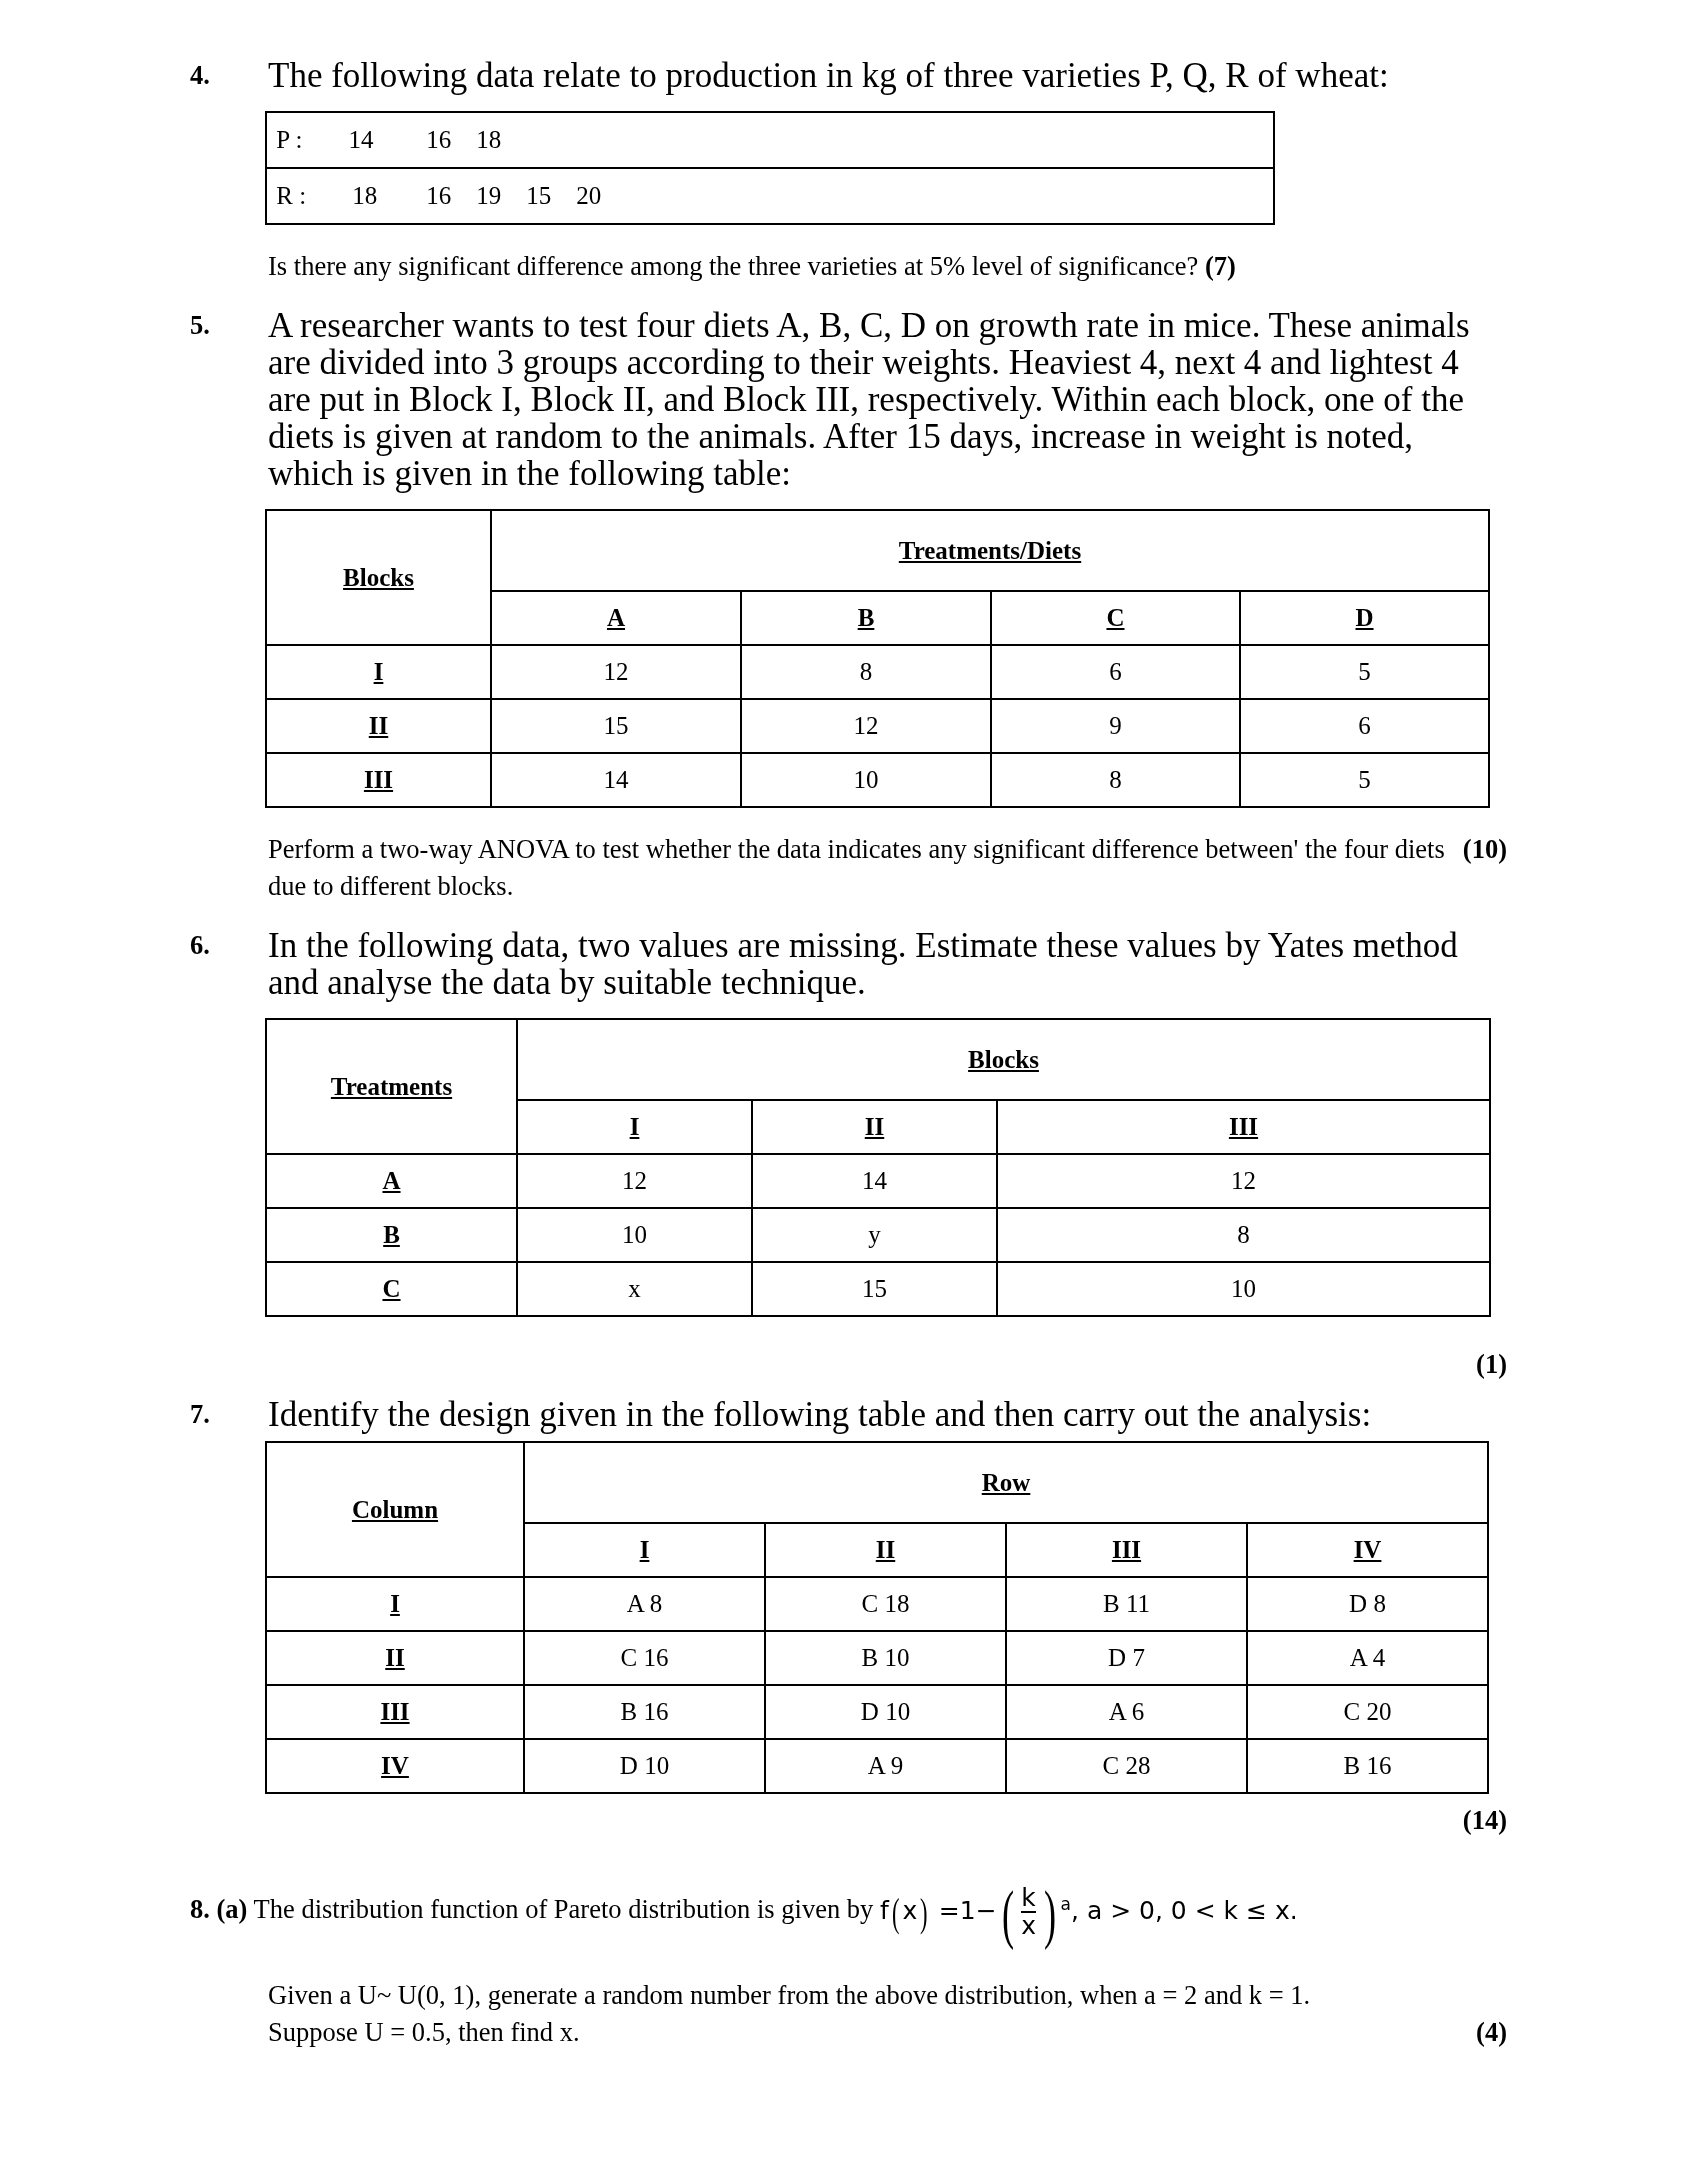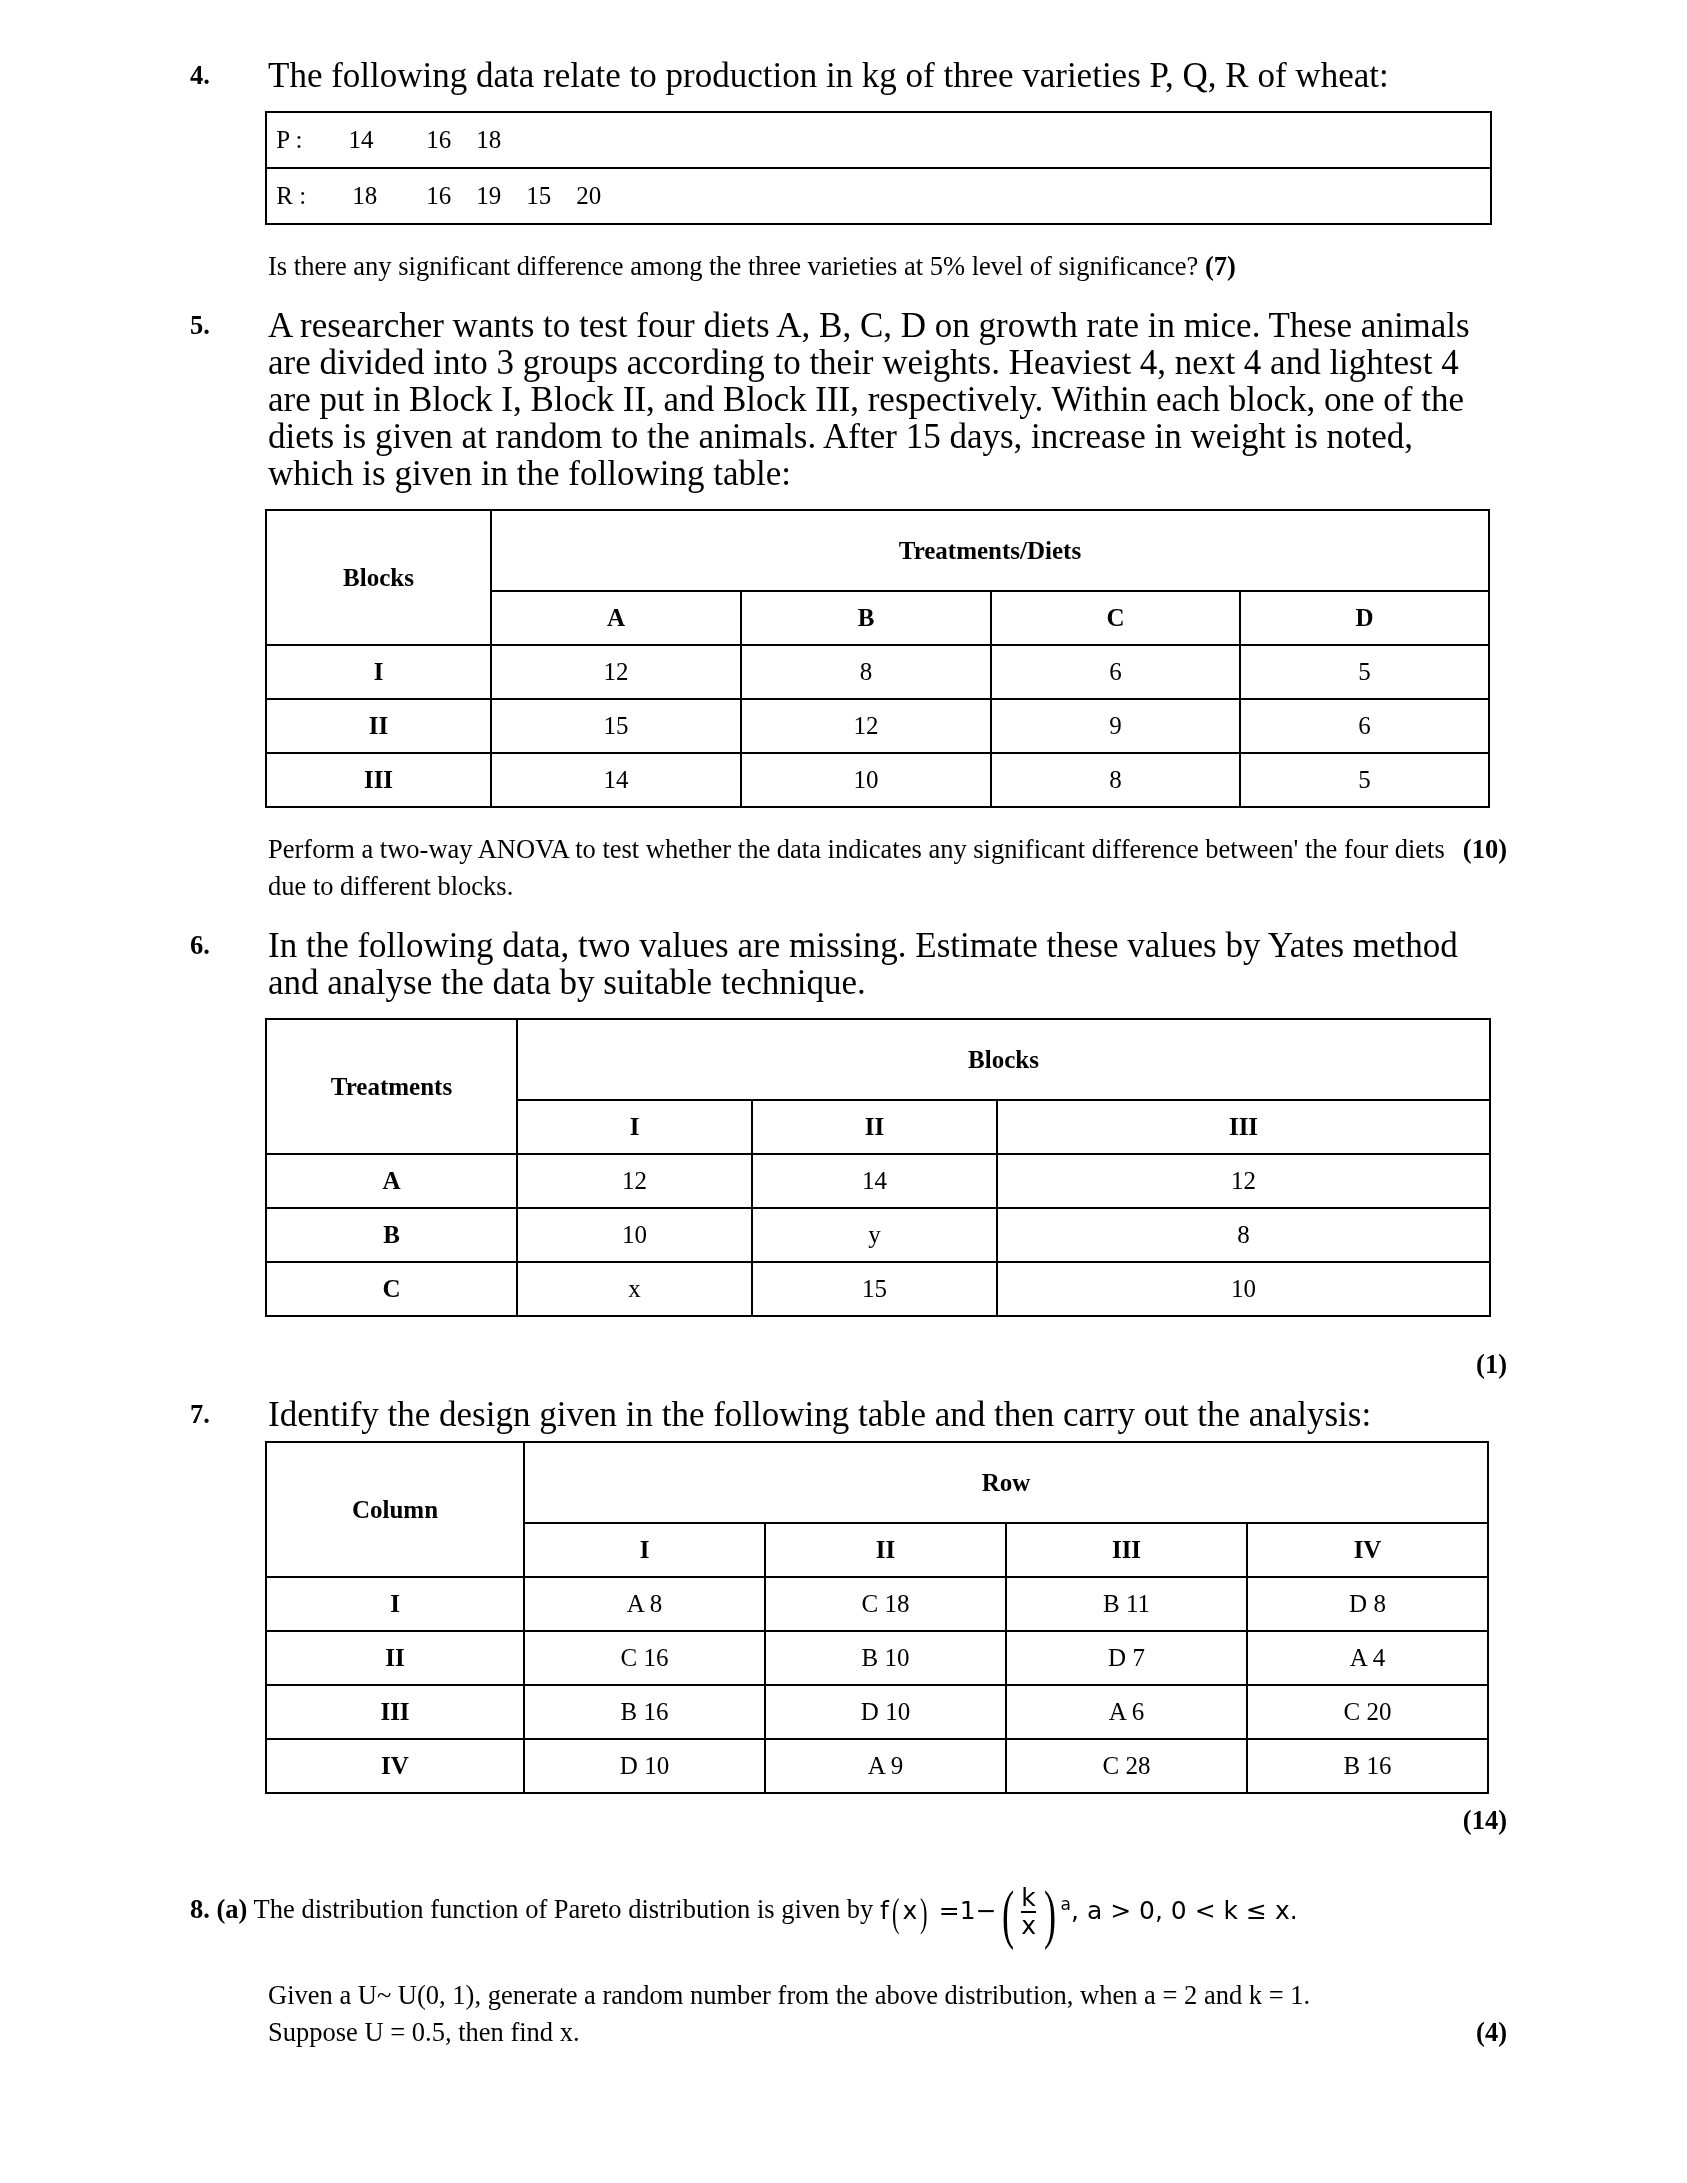--- a/index.html
+++ b/index.html
@@ -59,21 +59,21 @@
   }
   .clear { clear: both; }
 
   
   table {
     border-collapse: collapse;
     font-size: 25px;
   }
   .tbl-plain {
     margin-left: 265px;
-    width: 1227px;
+    width: 1010px;
     table-layout: fixed;
   }
   .tbl-plain td {
     border: 2px solid #000;
     height: 54px;
     padding: 0 0 0 9.3px;
     vertical-align: middle;
     font-size: 25px;
     white-space: pre;
   }
@@ -85,20 +85,21 @@
   .tbl-grid td, .tbl-grid th {
     border: 2px solid #000;
     text-align: center;
     vertical-align: middle;
     font-size: 25px;
     font-weight: normal;
     padding: 0;
   }
   .tbl-grid th {
     font-weight: bold;
+    text-decoration: underline;
   }
   .hdr-tall { height: 79px; }
   .hdr-sub  { height: 52px; }
   .row-data { height: 54px; }
 
   
   .math {
     display: inline-block;
     vertical-align: middle;
     font-family: "DejaVu Sans", sans-serif;

